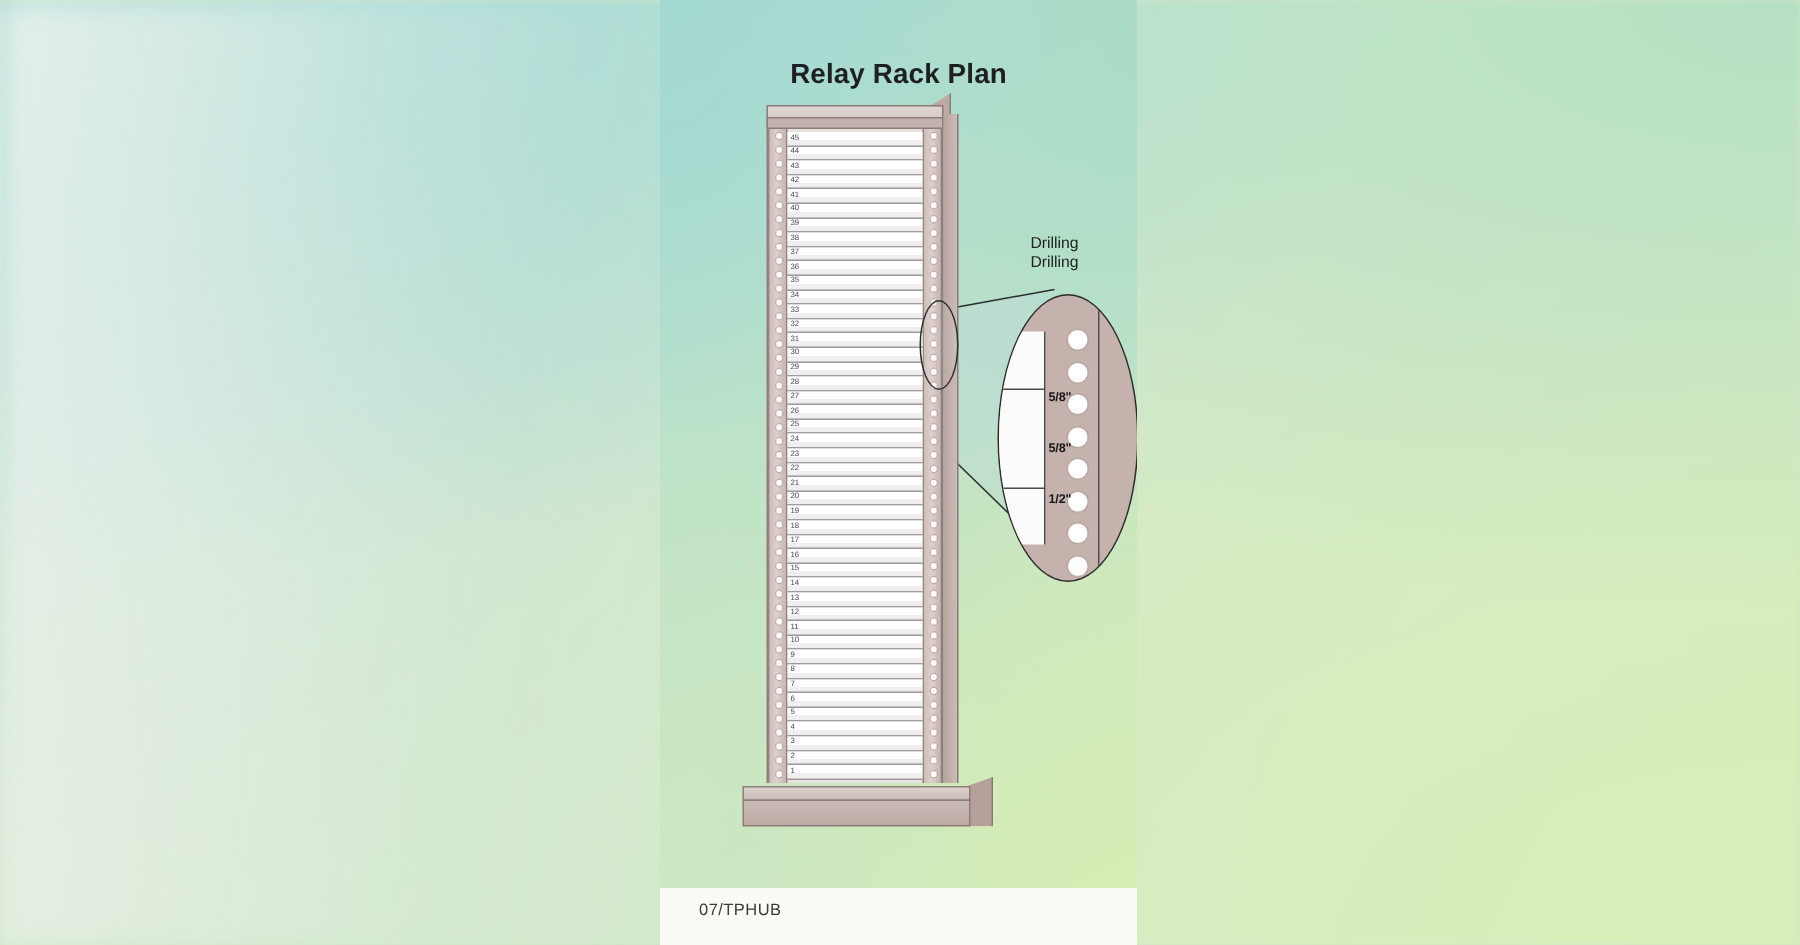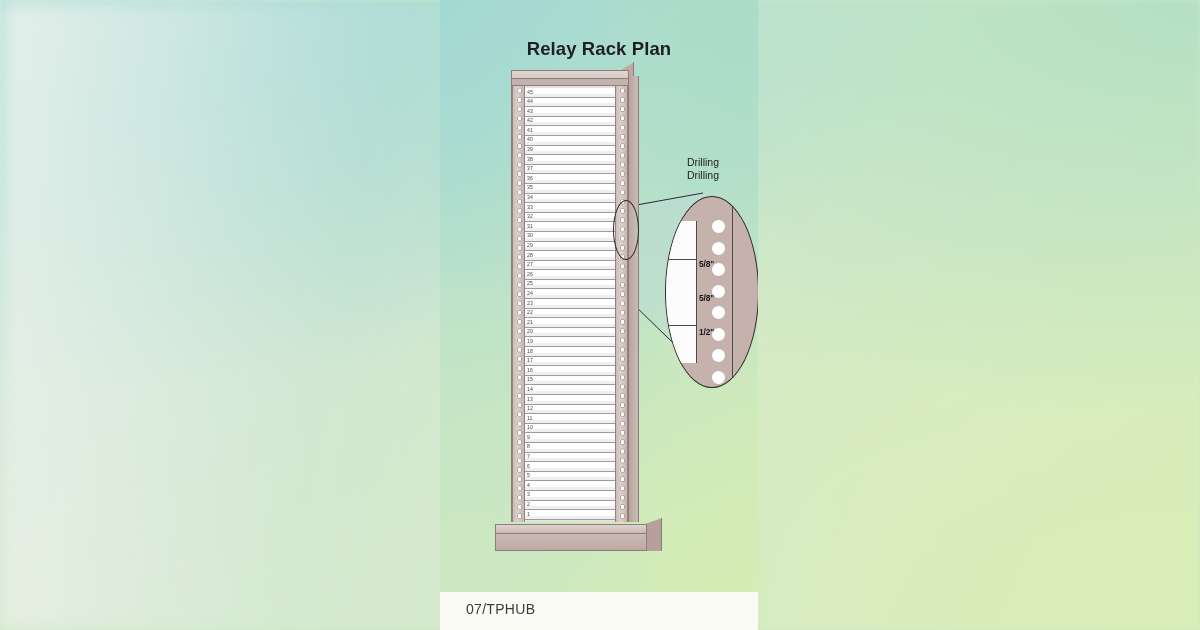--- a/index.html
+++ b/index.html
@@ -167,21 +167,21 @@
     letter-spacing:-.1px;
   }
 
   
   .caption{
     position:absolute;left:440px;top:592px;width:318px;height:38px;
     background:#fbfbf6;
   }
   .caption .txt{
     position:absolute;left:26px;top:9px;
-    font-size:14px;color:#3b3b3b;letter-spacing:.3px;
+    font-size:11px;color:#3b3b3b;letter-spacing:.3px;
   }
 </style>
 </head>
 <body>
 
 <div id="stage">
 
   <div class="backdrop"></div>
   <div class="backdrop wash"></div>
 

